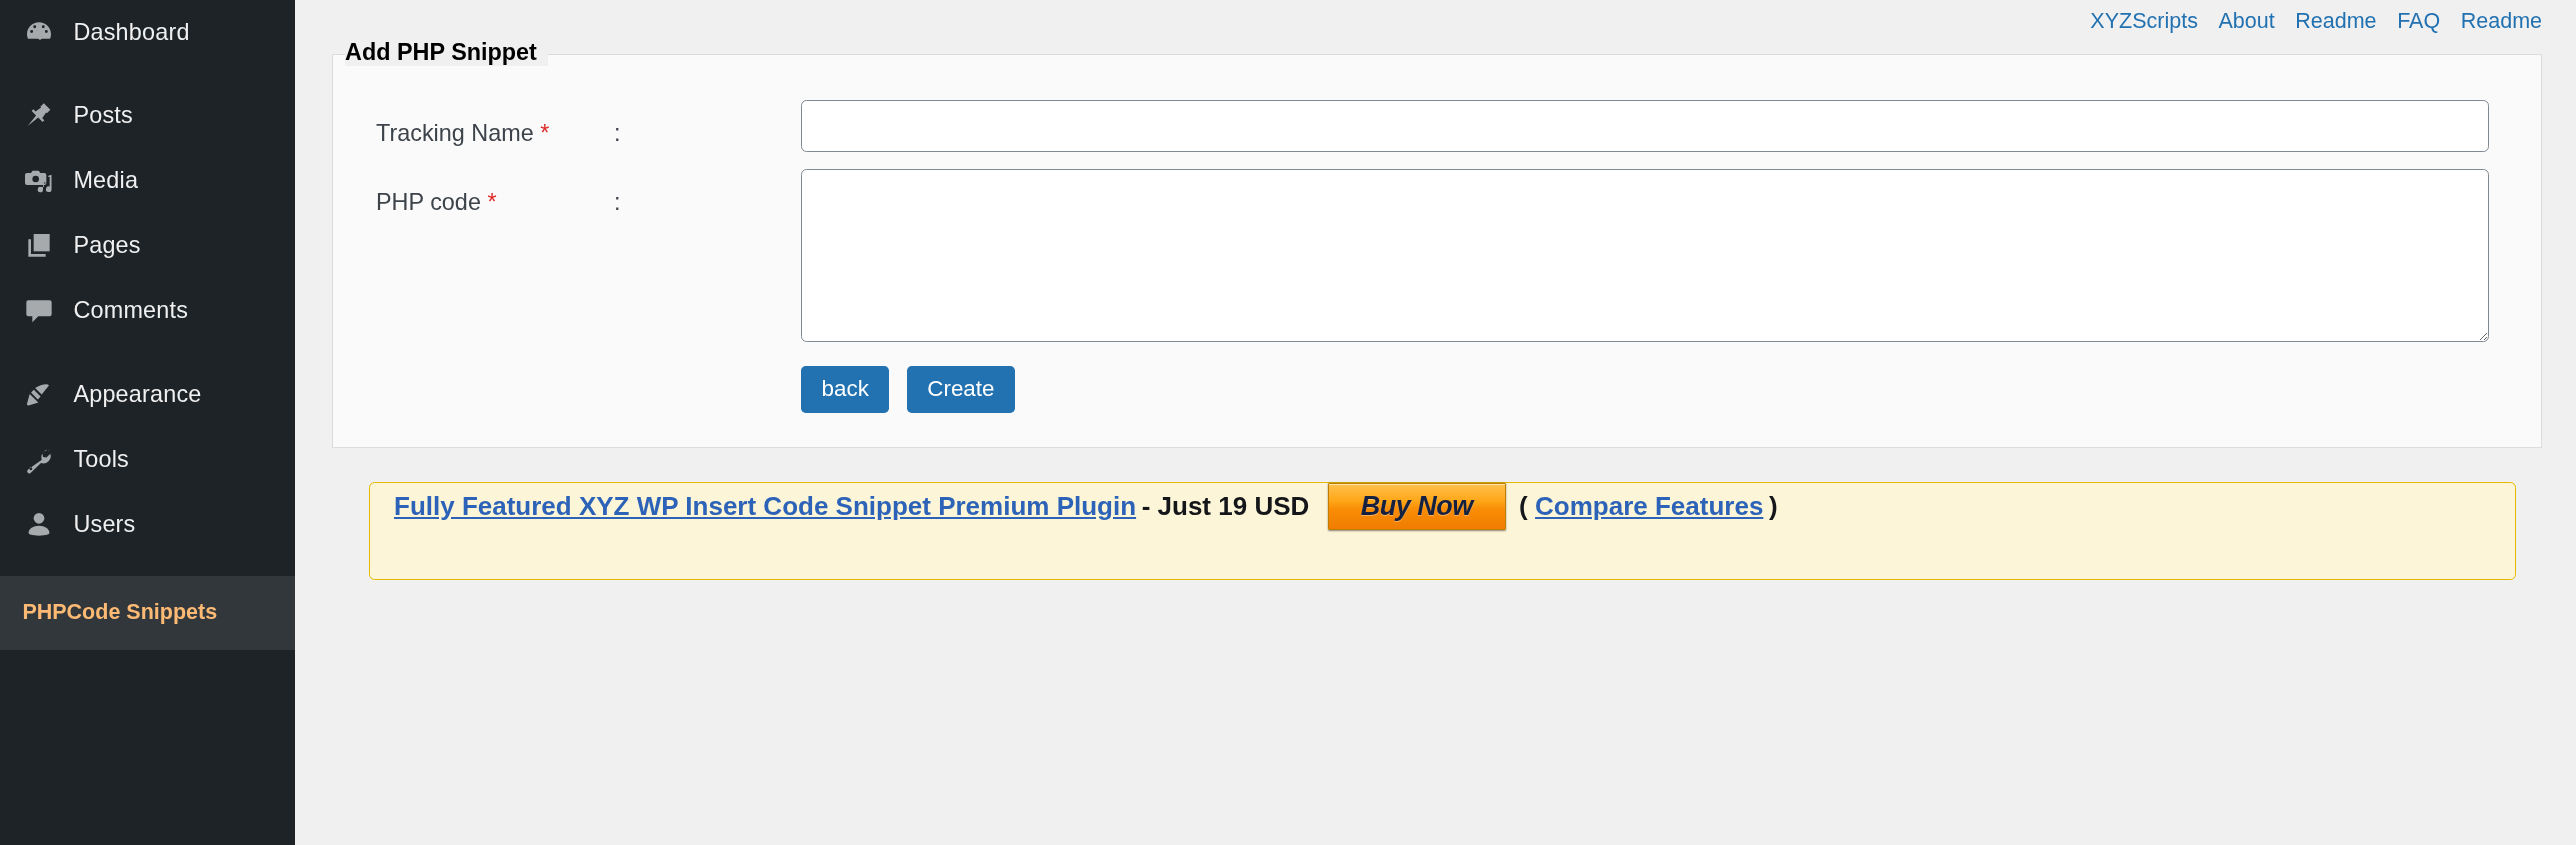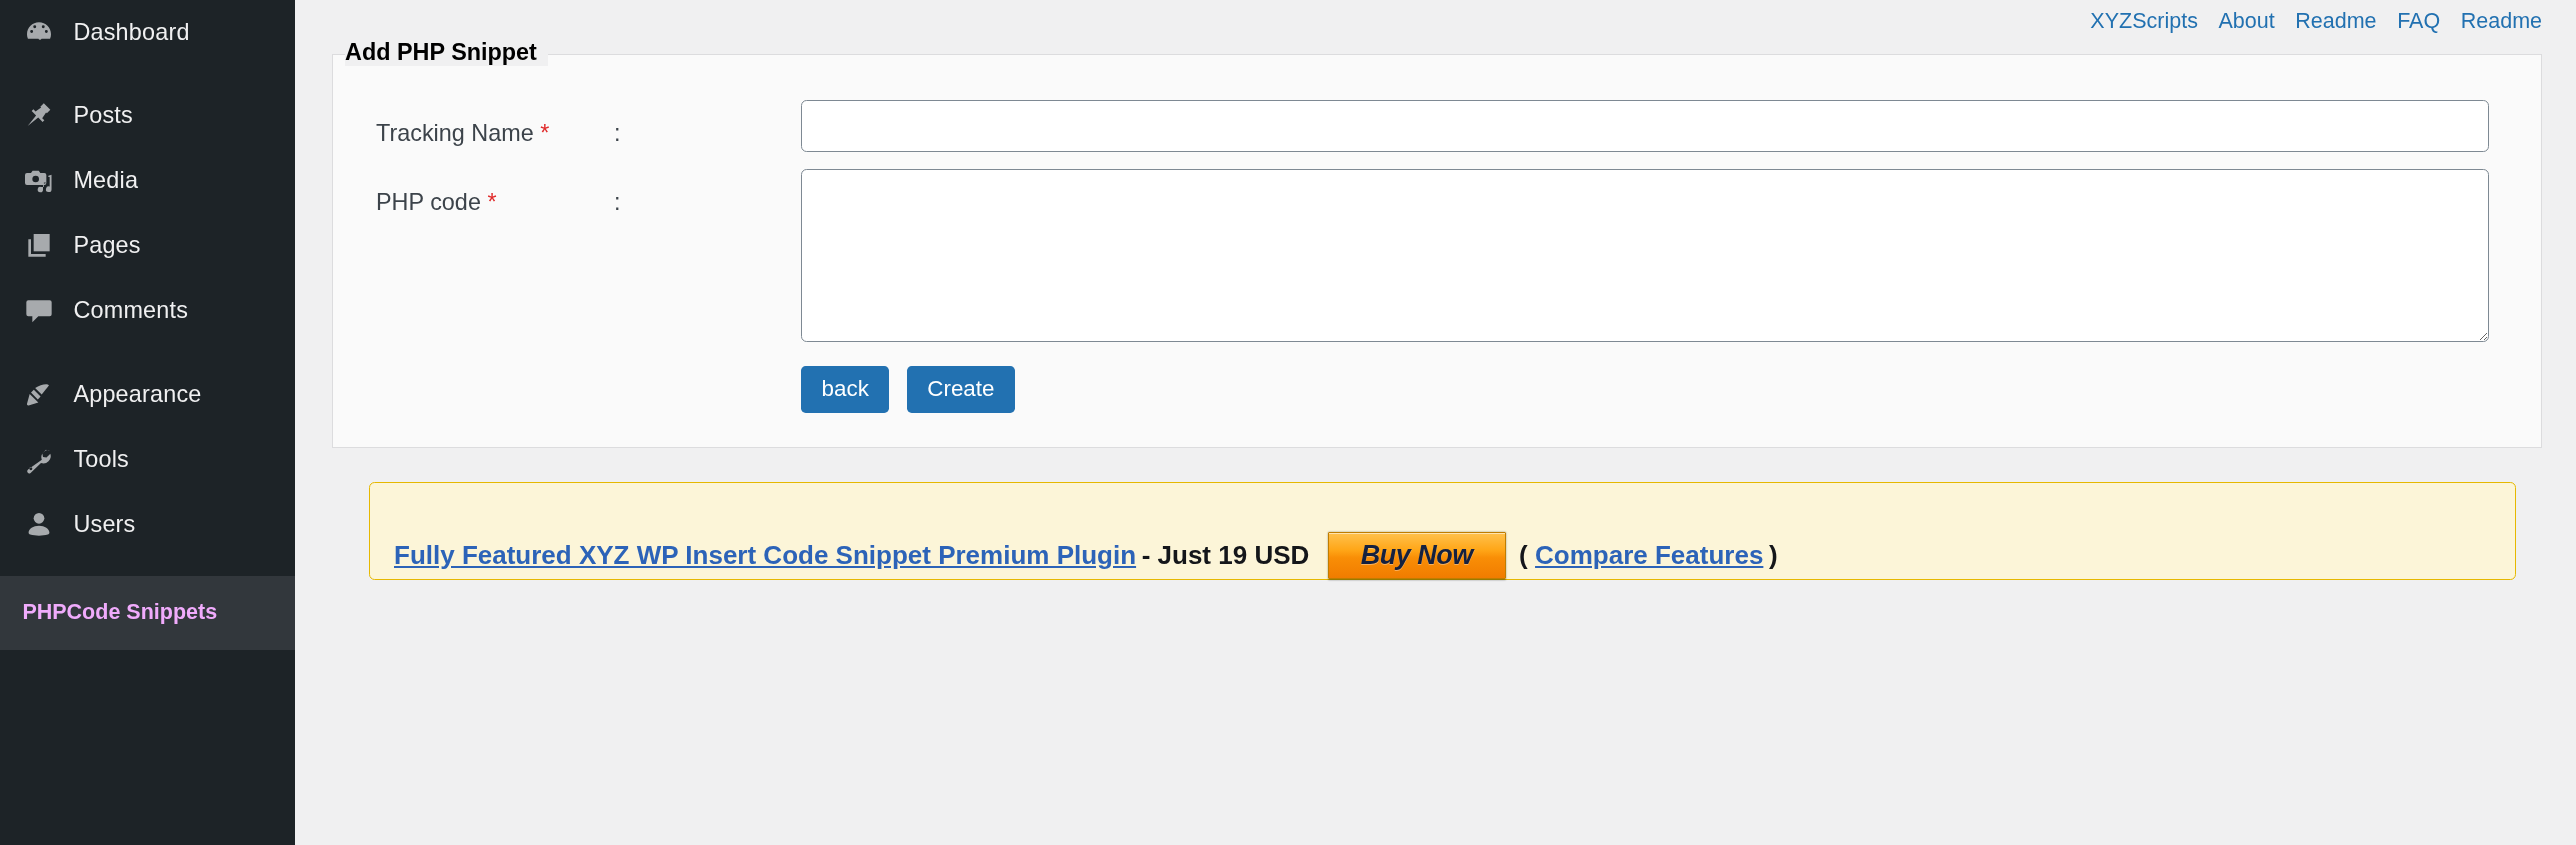--- a/index.html
+++ b/index.html
@@ -74,21 +74,21 @@
     font-size: 12px; font-weight: bold; color: #fff;
     letter-spacing: 0.5px;
     font-family: "Liberation Sans", sans-serif;
   }
   .submenu {
     background: #32373c;
     padding: 15px 0 15px 0;
   }
   .submenu-item {
     padding: 9.4px 0 9.4px 22.4px;
-    color: #f0abfc;
+    color: #fdba74;
     font-size: 21.5px;
     font-weight: bold;
     cursor: pointer;
   }
 
   
   .main {
     flex: 1 1 auto;
     background: #f0f0f1;
     position: relative;
@@ -209,21 +209,21 @@
   .btn + .btn { margin-left: 13px; }
 
   
   .promo {
     margin: 34px 26px 0 37px;
     background: #fcf5d8;
     border: 1.9px solid #e6b800;
     border-radius: 5.6px;
     height: 98px;
     display: flex;
-    align-items: flex-end;
+    align-items: flex-start;
     padding: 0 24px;
   }
   .promo-line {
     display: flex;
     align-items: center;
     font-size: 26px;
     font-weight: bold;
     color: #14161a;
     white-space: nowrap;
   }

